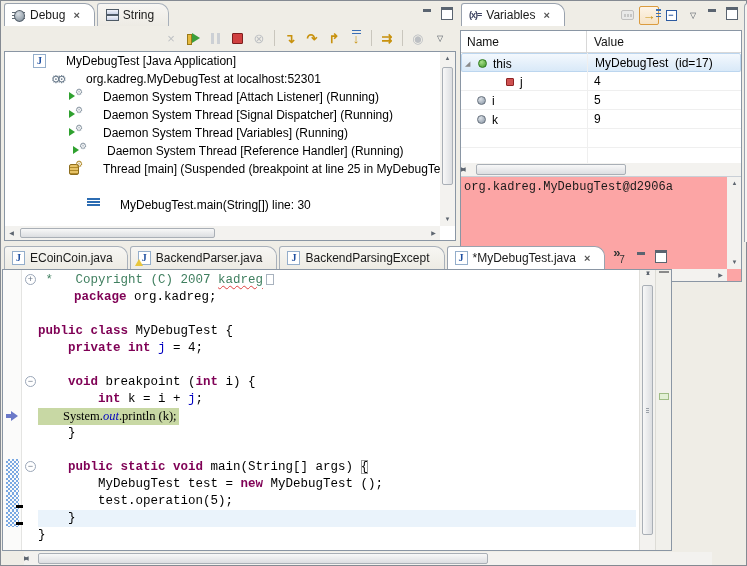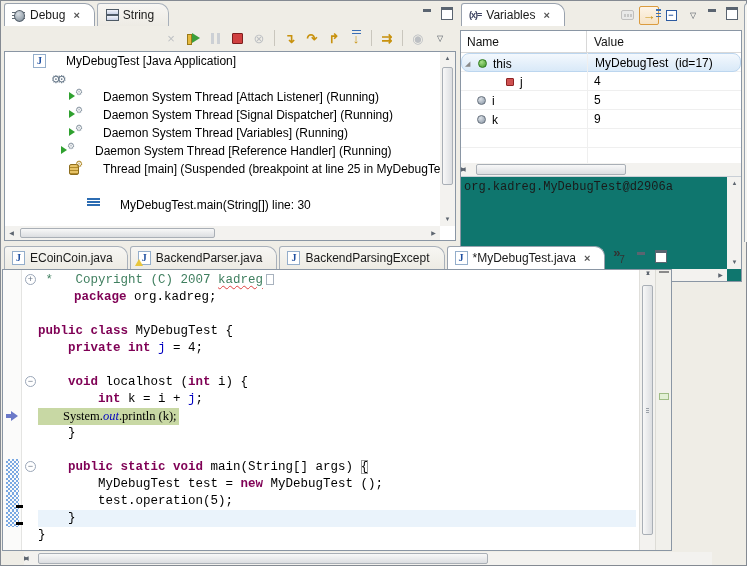--- a/index.html
+++ b/index.html
@@ -118,32 +118,32 @@
     border:1px solid #8A96A4; background:#fff; }
   .colheader { position:absolute; left:0; top:0; right:0; height:22px; background:#FFFFFF;
     border-bottom:1px solid #D8D8D8; }
   .colheader .col { position:absolute; top:0; height:22px; line-height:22px; padding-left:6px; color:#111; }
   .col-name { left:0; width:126px; border-right:1px solid #D8D8D8; }
   .col-value { left:127px; right:0; }
   .varrows { position:absolute; left:0; top:22px; right:0; height:110px; overflow:hidden;
     background:repeating-linear-gradient(to bottom,transparent 0 18px,#EFEFEF 18px 19px); }
   .varrows::after { content:""; position:absolute; left:126px; top:0; bottom:0; width:1px; background:#EFEFEF; }
   .vrow { position:absolute; left:0; right:0; height:19px; }
-  .vrow.vsel { background:linear-gradient(#F3F8FD,#D9E9F8); border:1px solid #BCD6EF; border-radius:8px; }
+  .vrow.vsel { background:linear-gradient(#F3F8FD,#D9E9F8); border:1px solid #BCD6EF; border-radius:2px; }
   .vname { position:absolute; left:0; width:126px; height:19px; display:flex; align-items:center; gap:6px; }
   .vvalue { position:absolute; left:133px; right:0; height:19px; line-height:19px; white-space:pre; }
   .expander { position:absolute; left:3px; top:6px; font-size:7px; color:#8A8A8A; }
   .expander::before { content:"◢"; }
   .ico-this { width:9px; height:9px; border-radius:50%; flex:none;
     background:radial-gradient(circle at 35% 30%,#A8E08A,#3E9427); border:1px solid #2E7A1C; }
   .ico-priv { width:8px; height:8px; background:#CE5151; border:1px solid #8E2424; border-radius:1px; flex:none; }
   .ico-local { width:9px; height:9px; border-radius:50%; flex:none;
     background:radial-gradient(circle at 35% 30%,#DDE2E8,#8593A2); border:1px solid #66707C; }
   .midhscroll { position:absolute; left:0; right:0; top:132px; height:13px; background:#F3F2EF; }
-  .detail { position:absolute; left:0; right:0; top:145px; bottom:0; background:#0f766e; border-top:1px solid #C9CFD6; }
+  .detail { position:absolute; left:0; right:0; top:145px; bottom:0; background:#fca5a5; border-top:1px solid #C9CFD6; }
   .detail-text { position:absolute; left:3px; top:3px; right:16px; bottom:14px;
     font:12px/15px "Liberation Mono", monospace; color:#1A1A1A; white-space:pre; overflow:hidden; }
   .detail .vscroll { right:0; top:0; bottom:12px; width:14px; }
   .detail .hscroll { left:0; right:14px; bottom:0; height:12px; background:#F3F2EF; }
 
   #sliver { position:absolute; left:743px; top:2px; width:4px; height:239px;
     border-left:1px solid #98A2AE; border-top:1px solid #98A2AE; border-radius:4px 0 0 0;
     background:#F6F5F1; }
 
   
@@ -262,20 +262,21 @@
       <div id="debug-tree-content" class="treecontent">
           <div class="trow" style="top: 2px;">
             <div class="tinner" style="left: 26px;">
               <span class="ico ico-jfile"></span>
               <span class="tlbl">MyDebugTest [Java Application]</span>
             </div>
           </div>
           <div class="trow" style="top: 20px;">
             <div class="tinner" style="left: 44px;">
               <span class="ico ico-jvm"></span>
+              <span class="tlbl">org.kadreg.MyDebugTest at localhost:52301</span>
             </div>
           </div>
           <div class="trow" style="top: 38px;">
             <div class="tinner" style="left: 62px;">
               <span class="ico ico-daemon"></span>
               <span class="tlbl">Daemon System Thread [Attach Listener] (Running)</span>
             </div>
           </div>
           <div class="trow" style="top: 56px;">
             <div class="tinner" style="left: 62px;">
@@ -283,21 +284,21 @@
               <span class="tlbl">Daemon System Thread [Signal Dispatcher] (Running)</span>
             </div>
           </div>
           <div class="trow" style="top: 74px;">
             <div class="tinner" style="left: 62px;">
               <span class="ico ico-daemon"></span>
               <span class="tlbl">Daemon System Thread [Variables] (Running)</span>
             </div>
           </div>
           <div class="trow" style="top: 92px;">
-            <div class="tinner" style="left: 54px;">
+            <div class="tinner" style="left: 66px;">
               <span class="ico ico-daemon"></span>
               <span class="tlbl">Daemon System Thread [Reference Handler] (Running)</span>
             </div>
           </div>
           <div class="trow" style="top: 110px;">
             <div class="tinner" style="left: 62px;">
               <span class="ico ico-suspt"></span>
               <span class="tlbl">Thread [main] (Suspended (breakpoint at line 25 in MyDebugTest))</span>
             </div>
           </div>
@@ -453,21 +454,21 @@
           <div class="foldic" style="top: 106px;">−</div>
           <div class="foldic" style="top: 191px;">−</div>
         </div>
       <div id="codearea" class="codearea">
           <div class="cline" style="top: 2px;"><span class="lwrap"><span class="cm"> *   Copyright (C) 2007 </span><span class="cm spell">kadreg</span><span class="foldbox"></span></span></div>
           <div class="cline" style="top: 19px; margin-left: 36px;"><span class="lwrap"><span class="kw">package</span><span class="pl"> org.kadreg;</span></span></div>
           <div class="cline" style="top: 36px;"><span class="lwrap"></span></div>
           <div class="cline" style="top: 53px;"><span class="lwrap"><span class="kw">public</span><span class="pl"> </span><span class="kw">class</span><span class="pl"> MyDebugTest {</span></span></div>
           <div class="cline" style="top: 70px;"><span class="lwrap"><span class="pl">    </span><span class="kw">private</span><span class="pl"> </span><span class="kw">int</span><span class="pl"> </span><span class="fld">j</span><span class="pl"> = 4;</span></span></div>
           <div class="cline" style="top: 87px;"><span class="lwrap"></span></div>
-          <div class="cline" style="top: 104px;"><span class="lwrap"><span class="pl">    </span><span class="kw">void</span><span class="pl"> localhost (</span><span class="kw">int</span><span class="pl"> i) {</span></span></div>
+          <div class="cline" style="top: 104px;"><span class="lwrap"><span class="pl">    </span><span class="kw">void</span><span class="pl"> breakpoint (</span><span class="kw">int</span><span class="pl"> i) {</span></span></div>
           <div class="cline" style="top: 121px;"><span class="lwrap"><span class="pl">        </span><span class="kw">int</span><span class="pl"> k = i + </span><span class="fld">j</span><span class="pl">;</span></span></div>
           <div class="cline" style="top: 138px; font-family: Liberation Serif, serif;"><span class="lwrap curbg"><span class="pl">        System.</span><span class="st">out</span><span class="pl">.println (k);</span></span></div>
           <div class="cline" style="top: 155px;"><span class="lwrap"><span class="pl">    }</span></span></div>
           <div class="cline" style="top: 172px;"><span class="lwrap"></span></div>
           <div class="cline" style="top: 189px;"><span class="lwrap"><span class="pl">    </span><span class="kw">public</span><span class="pl"> </span><span class="kw">static</span><span class="pl"> </span><span class="kw">void</span><span class="pl"> main(String[] args) </span><span class="box">{</span></span></div>
           <div class="cline" style="top: 206px;"><span class="lwrap"><span class="pl">        MyDebugTest test = </span><span class="kw">new</span><span class="pl"> MyDebugTest ();</span></span></div>
           <div class="cline" style="top: 223px;"><span class="lwrap"><span class="pl">        test.operation(5);</span></span></div>
           <div class="cline cursorline" style="top: 240px;"><span class="lwrap"><span class="pl">    }</span></span></div>
           <div class="cline" style="top: 257px;"><span class="lwrap"><span class="pl">}</span></span></div>
         </div>

